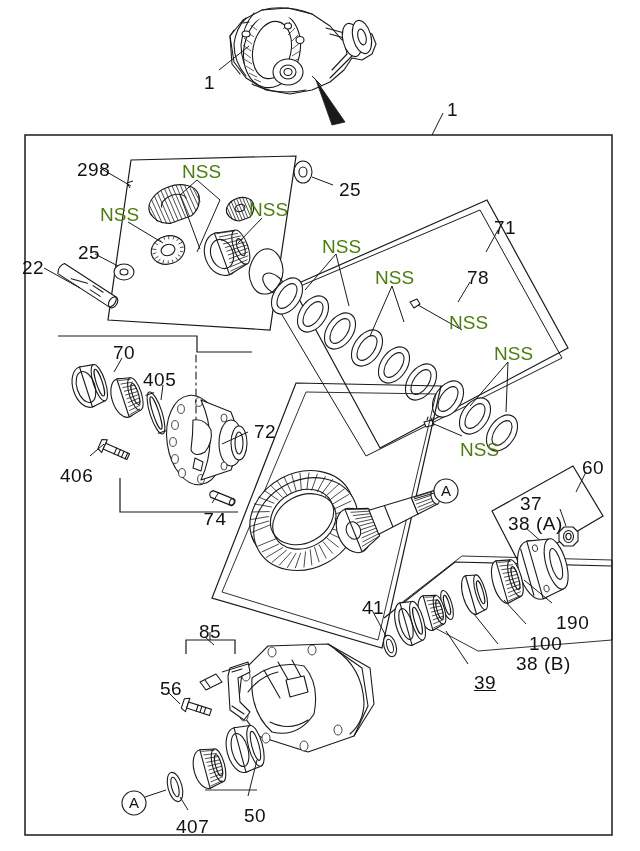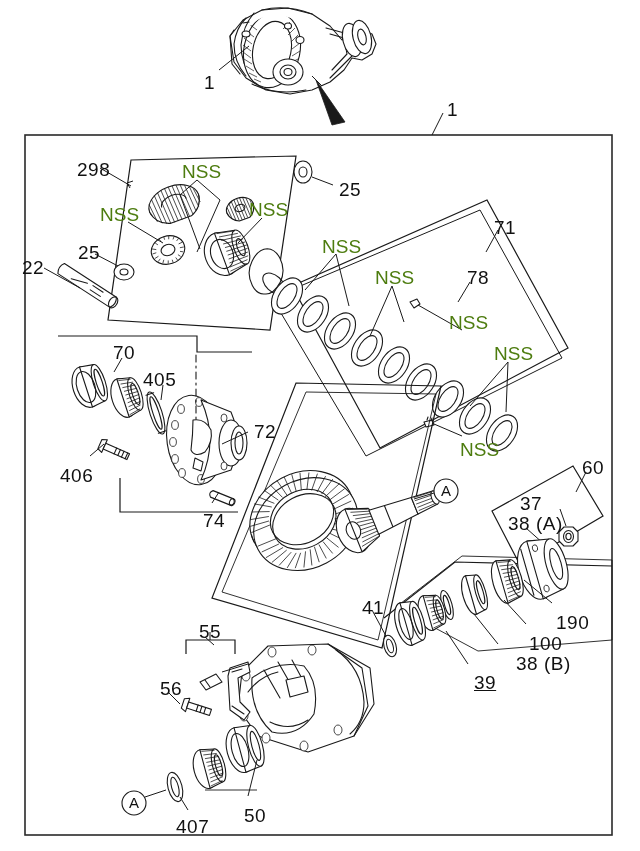--- a/index.html
+++ b/index.html
@@ -728,30 +728,30 @@
       <div class="lbl" style="left: 77px; top: 160px;">298</div>
       <div class="lbl" style="left: 339px; top: 180px;">25</div>
       <div class="lbl" style="left: 78px; top: 243px;">25</div>
       <div class="lbl" style="left: 22px; top: 258px;">22</div>
       <div class="lbl" style="left: 494px; top: 218px;">71</div>
       <div class="lbl" style="left: 467px; top: 268px;">78</div>
       <div class="lbl" style="left: 113px; top: 343px;">70</div>
       <div class="lbl" style="left: 143px; top: 370px;">405</div>
       <div class="lbl" style="left: 254px; top: 422px;">72</div>
       <div class="lbl" style="left: 60px; top: 466px;">406</div>
-      <div class="lbl" style="left: 203px; top: 511px;">74</div>
+      <div class="lbl" style="left: 203px; top: 511px; font-family: Liberation Mono, monospace;">74</div>
       <div class="lbl" style="left: 582px; top: 458px;">60</div>
       <div class="lbl" style="left: 520px; top: 494px; text-align: center;">37</div>
       <div class="lbl" style="left: 508px; top: 514px;">38 (A)</div>
       <div class="lbl" style="left: 556px; top: 613px;">190</div>
       <div class="lbl" style="left: 529px; top: 634px;">100</div>
       <div class="lbl" style="left: 516px; top: 654px;">38 (B)</div>
       <div class="lbl" style="left: 362px; top: 598px;">41</div>
       <div class="lbl" style="left: 474px; top: 673px; text-decoration: underline;">39</div>
-      <div class="lbl" style="left: 199px; top: 622px;">55</div>
+      <div class="lbl" style="left: 199px; top: 622px;">85</div>
       <div class="lbl" style="left: 160px; top: 679px;">56</div>
       <div class="lbl" style="left: 244px; top: 806px;">50</div>
       <div class="lbl" style="left: 176px; top: 817px;">407</div>
       <div class="nss" style="left: 182px; top: 162px;">NSS</div>
       <div class="nss" style="left: 100px; top: 205px;">NSS</div>
       <div class="nss" style="left: 249px; top: 200px;">NSS</div>
       <div class="nss" style="left: 322px; top: 237px;">NSS</div>
       <div class="nss" style="left: 375px; top: 268px;">NSS</div>
       <div class="nss" style="left: 449px; top: 313px;">NSS</div>
       <div class="nss" style="left: 494px; top: 344px;">NSS</div>

